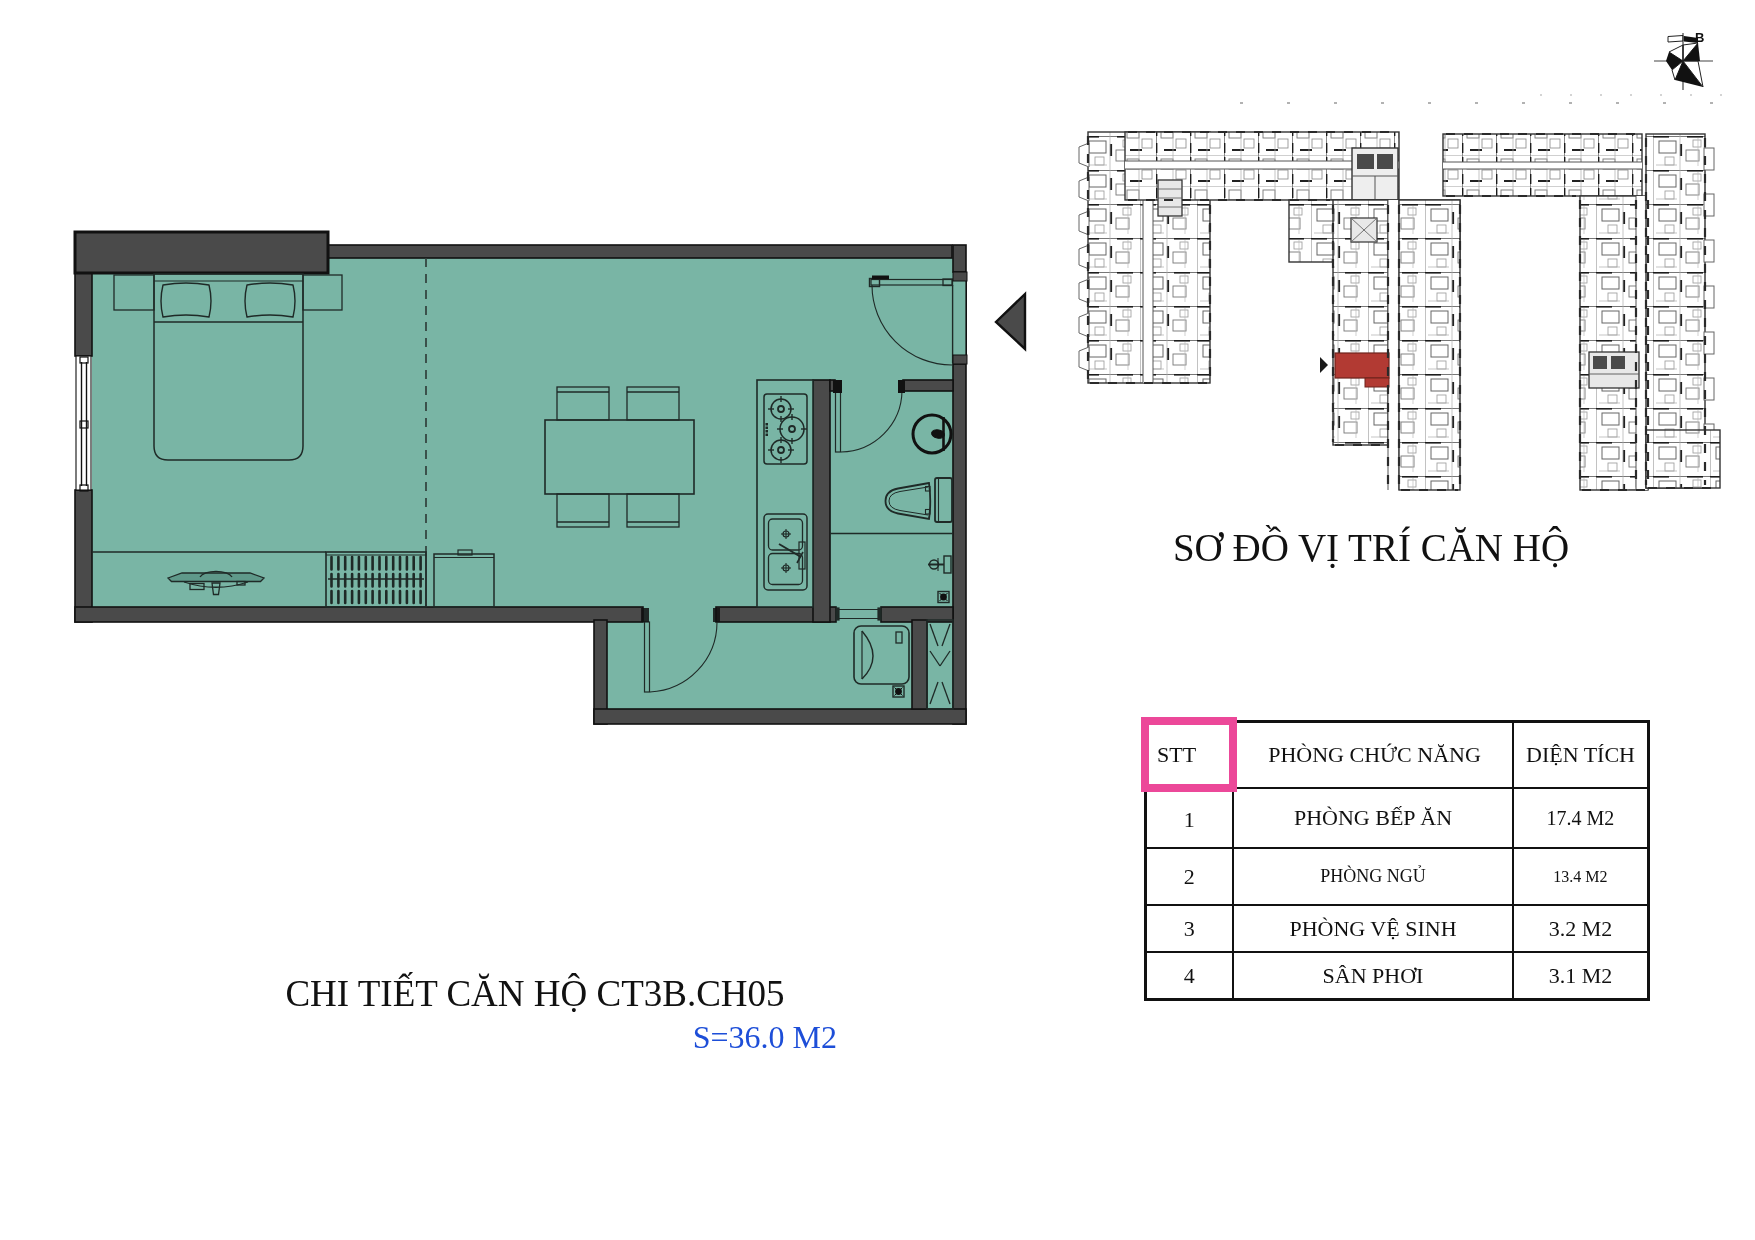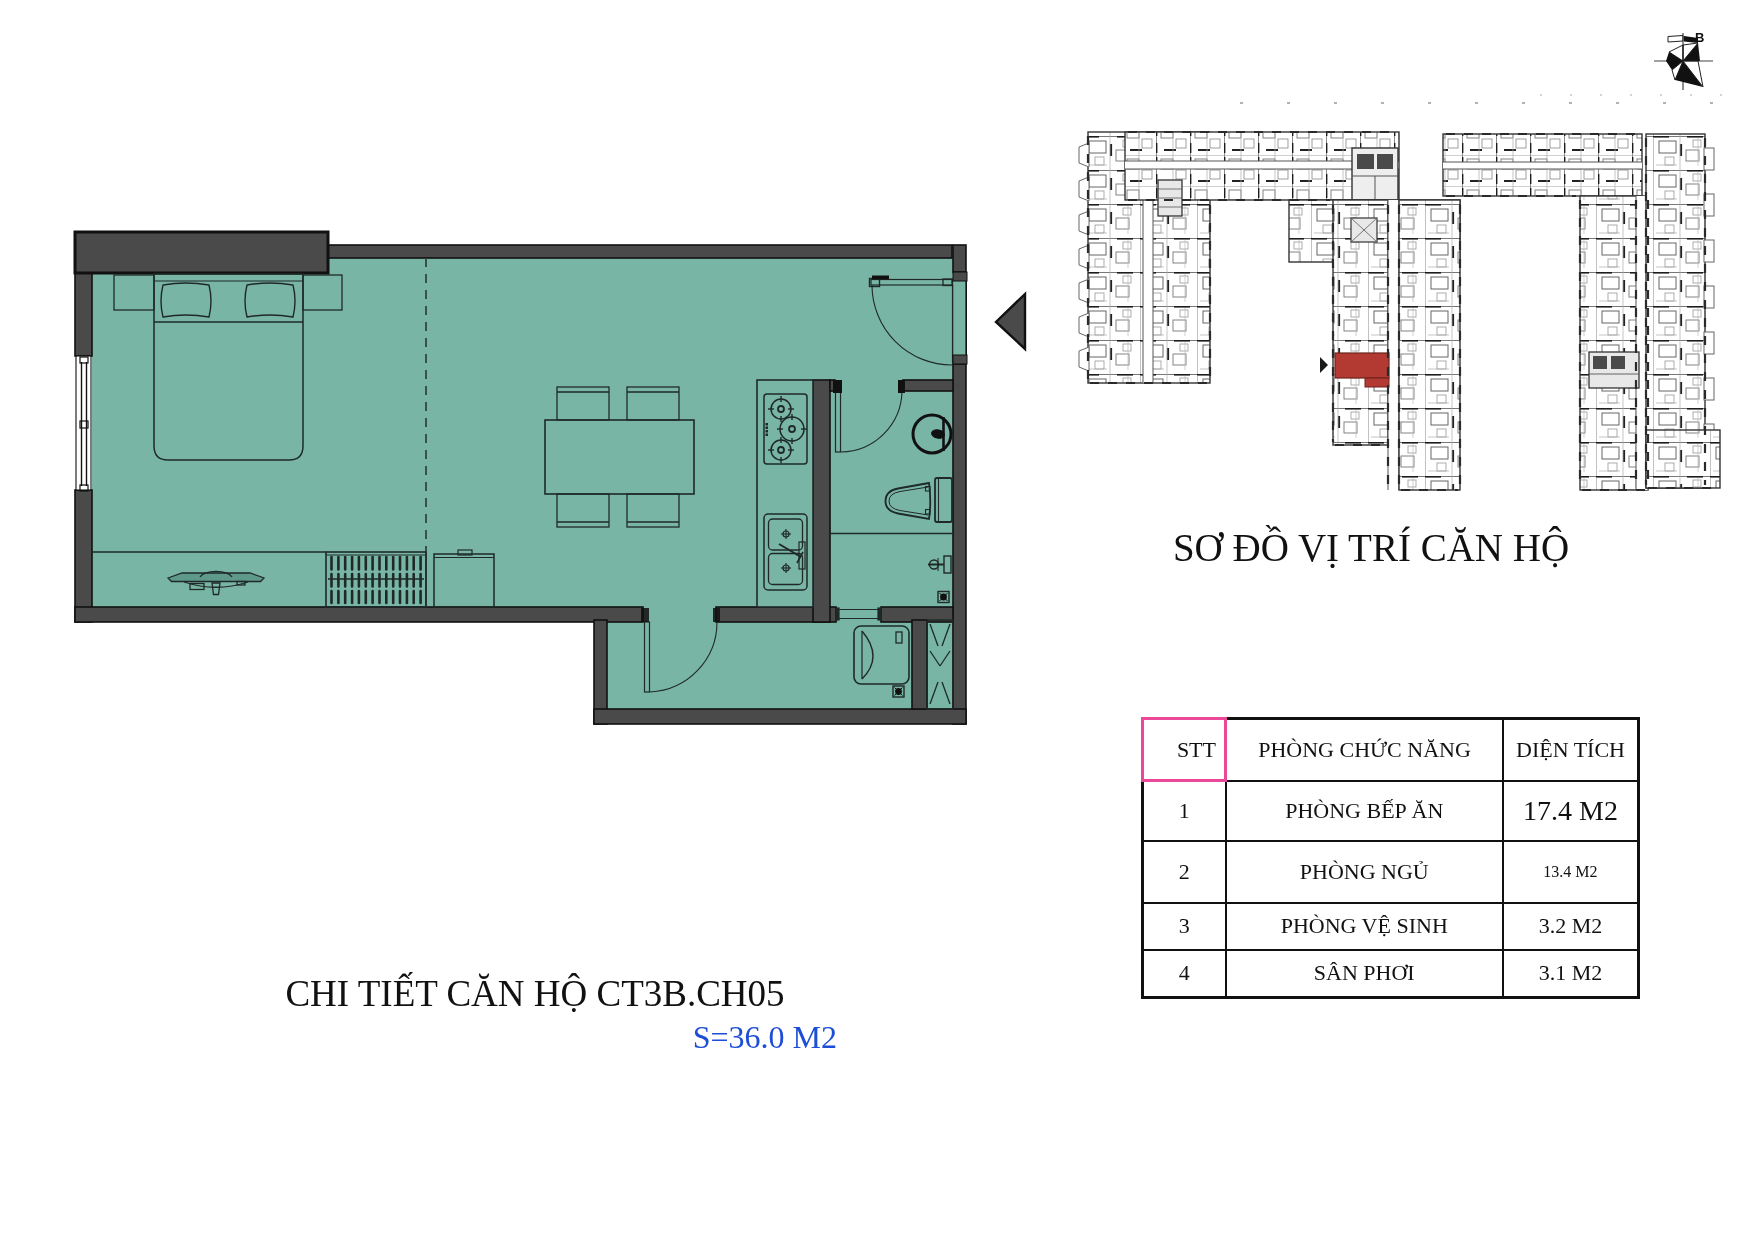--- a/index.html
+++ b/index.html
@@ -452,32 +452,32 @@
 
 <div class="abs" style="left:1071px;top:525px;width:600px;text-align:center;font-size:39px;color:#111;white-space:nowrap">SƠ ĐỒ VỊ TRÍ CĂN HỘ</div>
 
 <div class="abs" style="left:235px;top:972px;width:600px;text-align:center;font-size:37px;color:#111;white-space:nowrap">CHI TIẾT CĂN HỘ CT3B.CH05</div>
 
 <div class="abs" style="left:237px;top:1019px;width:600px;text-align:right;font-size:32px;color:#1d4ed8;white-space:nowrap">S=36.0 M2</div>
 
 <table class="abs" style="left:1141px;top:717px;border-collapse:collapse;color:#111;white-space:nowrap;border:3px solid #111">
 <tbody>
 <tr>
-<td style="border:3px solid #ec4899;width:64px;text-align:right;font-size:22px;height:43px;padding:8px">STT</td>
+<td style="border:8px solid #ec4899;width:64px;text-align:left;font-size:22px;height:43px;padding:8px">STT</td>
 <td style="border:2px solid #111;width:267px;text-align:center;font-size:22px;padding:4px">PHÒNG CHỨC NĂNG</td>
 <td style="border:2px solid #111;text-align:center;font-size:22px;padding:12px">DIỆN TÍCH</td>
 </tr>
 <tr>
         <td style="border:2px solid #111;text-align:center;font-size:22px;height:45px;padding:0">1</td>
         <td style="border:2px solid #111;text-align:center;font-size:22px;padding:16px">PHÒNG BẾP ĂN</td>
-        <td style="border:2px solid #111;text-align:center;font-size:28px;padding:0">17.4 M2</td>
+        <td style="border:2px solid #111;text-align:center;font-size:20px;padding:0">17.4 M2</td>
       </tr>
 <tr>
         <td style="border:2px solid #111;text-align:center;font-size:22px;height:45px;padding:0">2</td>
-        <td style="border:2px solid #111;text-align:center;font-size:22px;padding:17px">PHÒNG NGỦ</td>
+        <td style="border:2px solid #111;text-align:center;font-size:18px;padding:17px">PHÒNG NGỦ</td>
         <td style="border:2px solid #111;text-align:center;font-size:16px;padding:8px">13.4 M2</td>
       </tr>
 <tr>
         <td style="border:2px solid #111;text-align:center;font-size:22px;height:45px;padding:0">3</td>
         <td style="border:2px solid #111;text-align:center;font-size:22px;padding:8px">PHÒNG VỆ SINH</td>
         <td style="border:2px solid #111;text-align:center;font-size:22px;padding:0">3.2 M2</td>
       </tr>
 <tr>
         <td style="border:2px solid #111;text-align:center;font-size:22px;height:45px;padding:0">4</td>
         <td style="border:2px solid #111;text-align:center;font-size:22px;padding:0">SÂN PHƠI</td>

